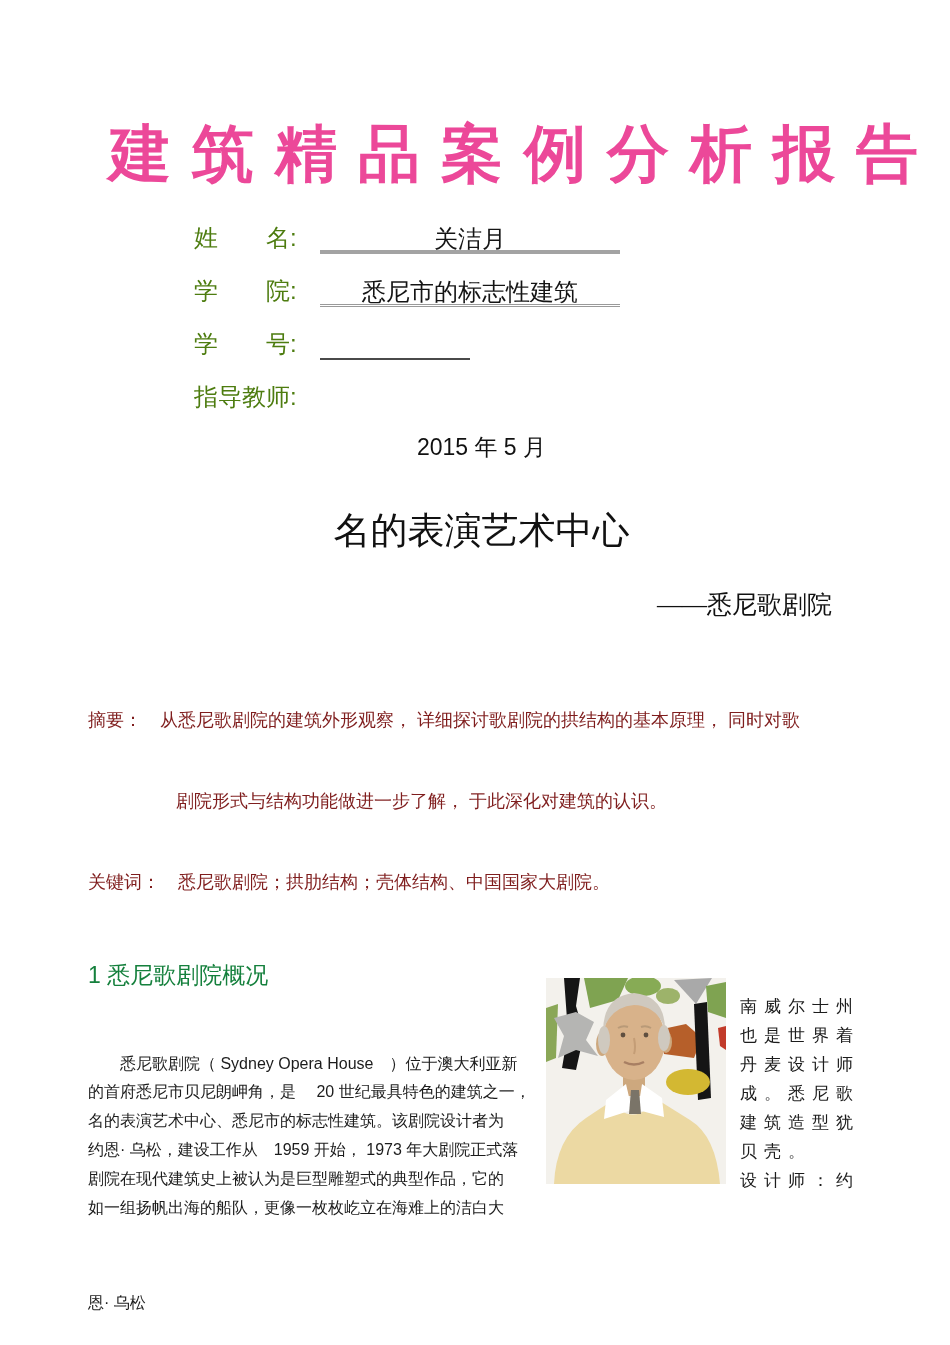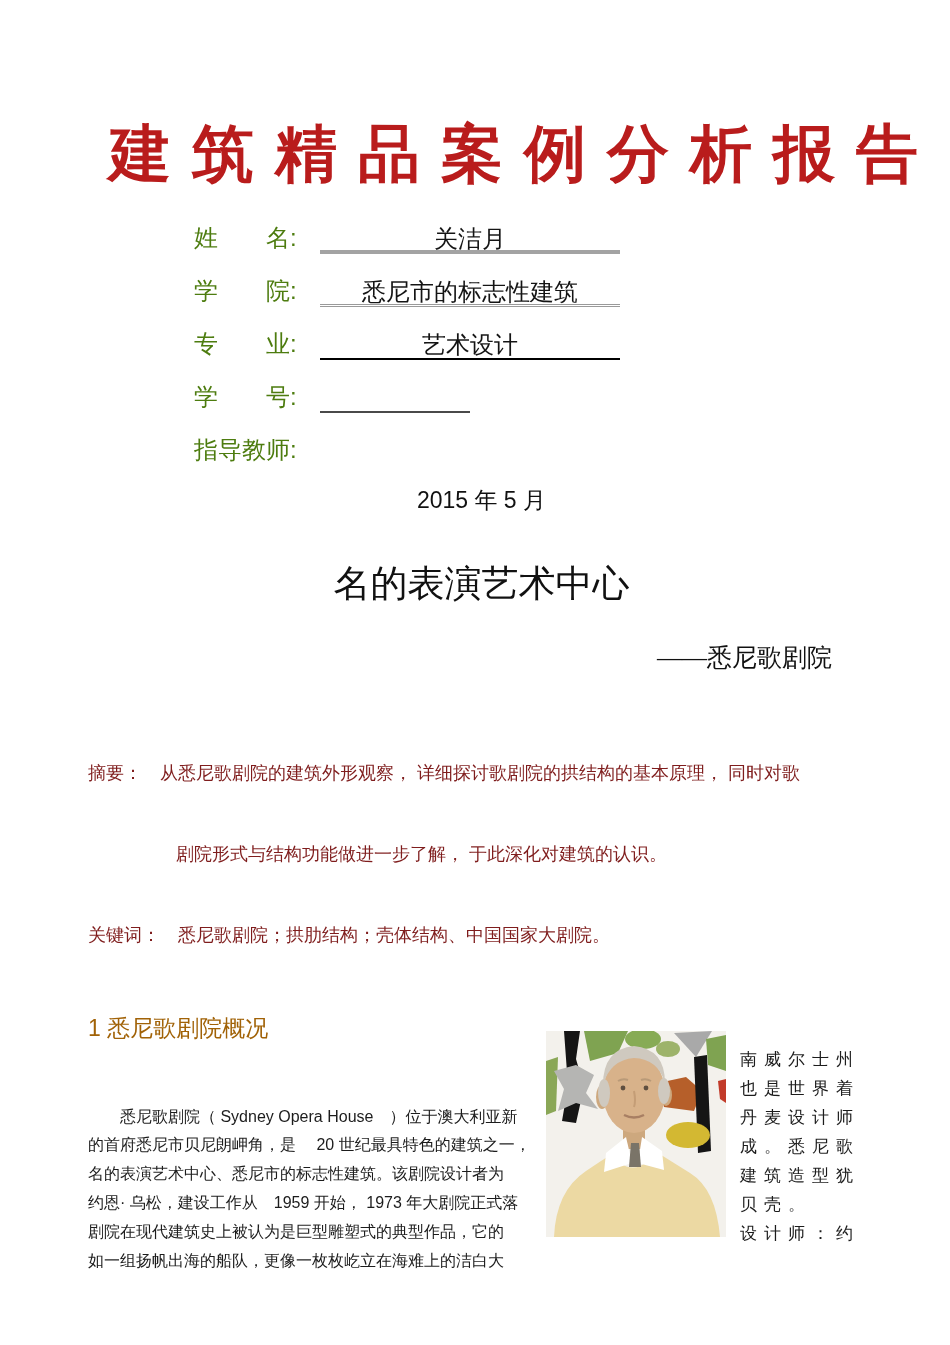--- a/index.html
+++ b/index.html
@@ -3,42 +3,42 @@
 <meta charset="utf-8">
 <style>
   html,body{margin:0;padding:0;background:#ffffff;}
   body{font-family:"Liberation Sans",sans-serif;color:#1c1c1c;}
   .page{position:relative;width:950px;height:1345px;background:#fff;overflow:hidden;
         padding:0;box-sizing:border-box;}
   .content{padding:0 75px 0 88px;}
 
   .doc-title{margin:112px 0 0 0;text-align:center;
     font-family:"Liberation Serif","DejaVu Serif",serif;font-weight:600;
-    font-size:62px;line-height:84px;letter-spacing:21px;text-indent:21px;white-space:nowrap;color:#b91c1c;}
+    font-size:62px;line-height:84px;letter-spacing:21px;text-indent:21px;white-space:nowrap;color:#ec4899;}
 
   .form{margin:26px 0 0 106px;}
   .frow{display:flex;align-items:flex-end;height:32px;margin-bottom:21px;font-size:24px;}
   .flabel{width:126px;flex:none;white-space:pre;color:#4d7c0f;}
   .fline{display:inline-block;width:300px;text-align:center;padding-bottom:1px;
          border-bottom:4px solid #a3a3a3;height:31px;box-sizing:border-box;color:#141414;}
   .fline.double{border-bottom:3px double #9a9a9a;}
   .fline.thick{border-bottom:2px solid #000;}
   .fline.short{width:150px;border-bottom:2px solid #4a4a4a;}
 
   .date-line{margin-top:14px;text-align:center;font-size:23px;line-height:26px;color:#111;}
 
   .report-title{margin:50px 0 0 0;text-align:center;font-weight:normal;
     font-family:"Liberation Serif","DejaVu Serif",serif;font-size:37px;line-height:42px;color:#111;}
   .report-subtitle{margin-top:38px;text-align:right;padding-right:43px;
     font-family:"Liberation Serif","DejaVu Serif",serif;font-size:25px;line-height:29px;color:#111;}
 
   .abstract{margin-top:34px;font-size:18px;line-height:27px;white-space:pre;color:#7f1d1d;}
   .abstract .indent{margin-left:88px;}
 
-  .s1-heading{margin:10px 0 0 0;font-size:23px;line-height:30px;font-weight:normal;color:#a16207;}
+  .s1-heading{margin:10px 0 0 0;font-size:23px;line-height:30px;font-weight:normal;color:#15803d;}
 
   .cols{margin-top:2px;display:flex;align-items:flex-start;}
   .colL{width:458px;flex:none;font-size:16px;line-height:28.8px;white-space:pre;}
   .colL .tail{margin-top:8px;line-height:29px;white-space:pre;}
   .photo{flex:none;margin:-14px 14px 0 0;display:block;}
   .colR{flex:none;width:150px;font-size:17px;line-height:29px;letter-spacing:7px;white-space:pre;}
 </style>
 </head>
 <body>
 
@@ -48,24 +48,20 @@
     <h1 class="doc-title">建筑精品案例分析报告</h1>
 
     <div class="form">
       <div class="frow">
         <span class="flabel">姓　　名:</span>
         <span class="fline">关洁月</span>
       </div>
       <div class="frow">
         <span class="flabel">学　　院:</span>
         <span class="fline double">悉尼市的标志性建筑</span>
-      </div>
-      <div class="frow">
-        <span class="flabel">专　　业:</span>
-        <span class="fline thick">艺术设计</span>
       </div>
       <div class="frow">
         <span class="flabel">学　　号:</span>
         <span class="fline short"></span>
       </div>
       <div class="frow">
         <span class="flabel">指导教师:</span>
       </div>
     </div>
 

